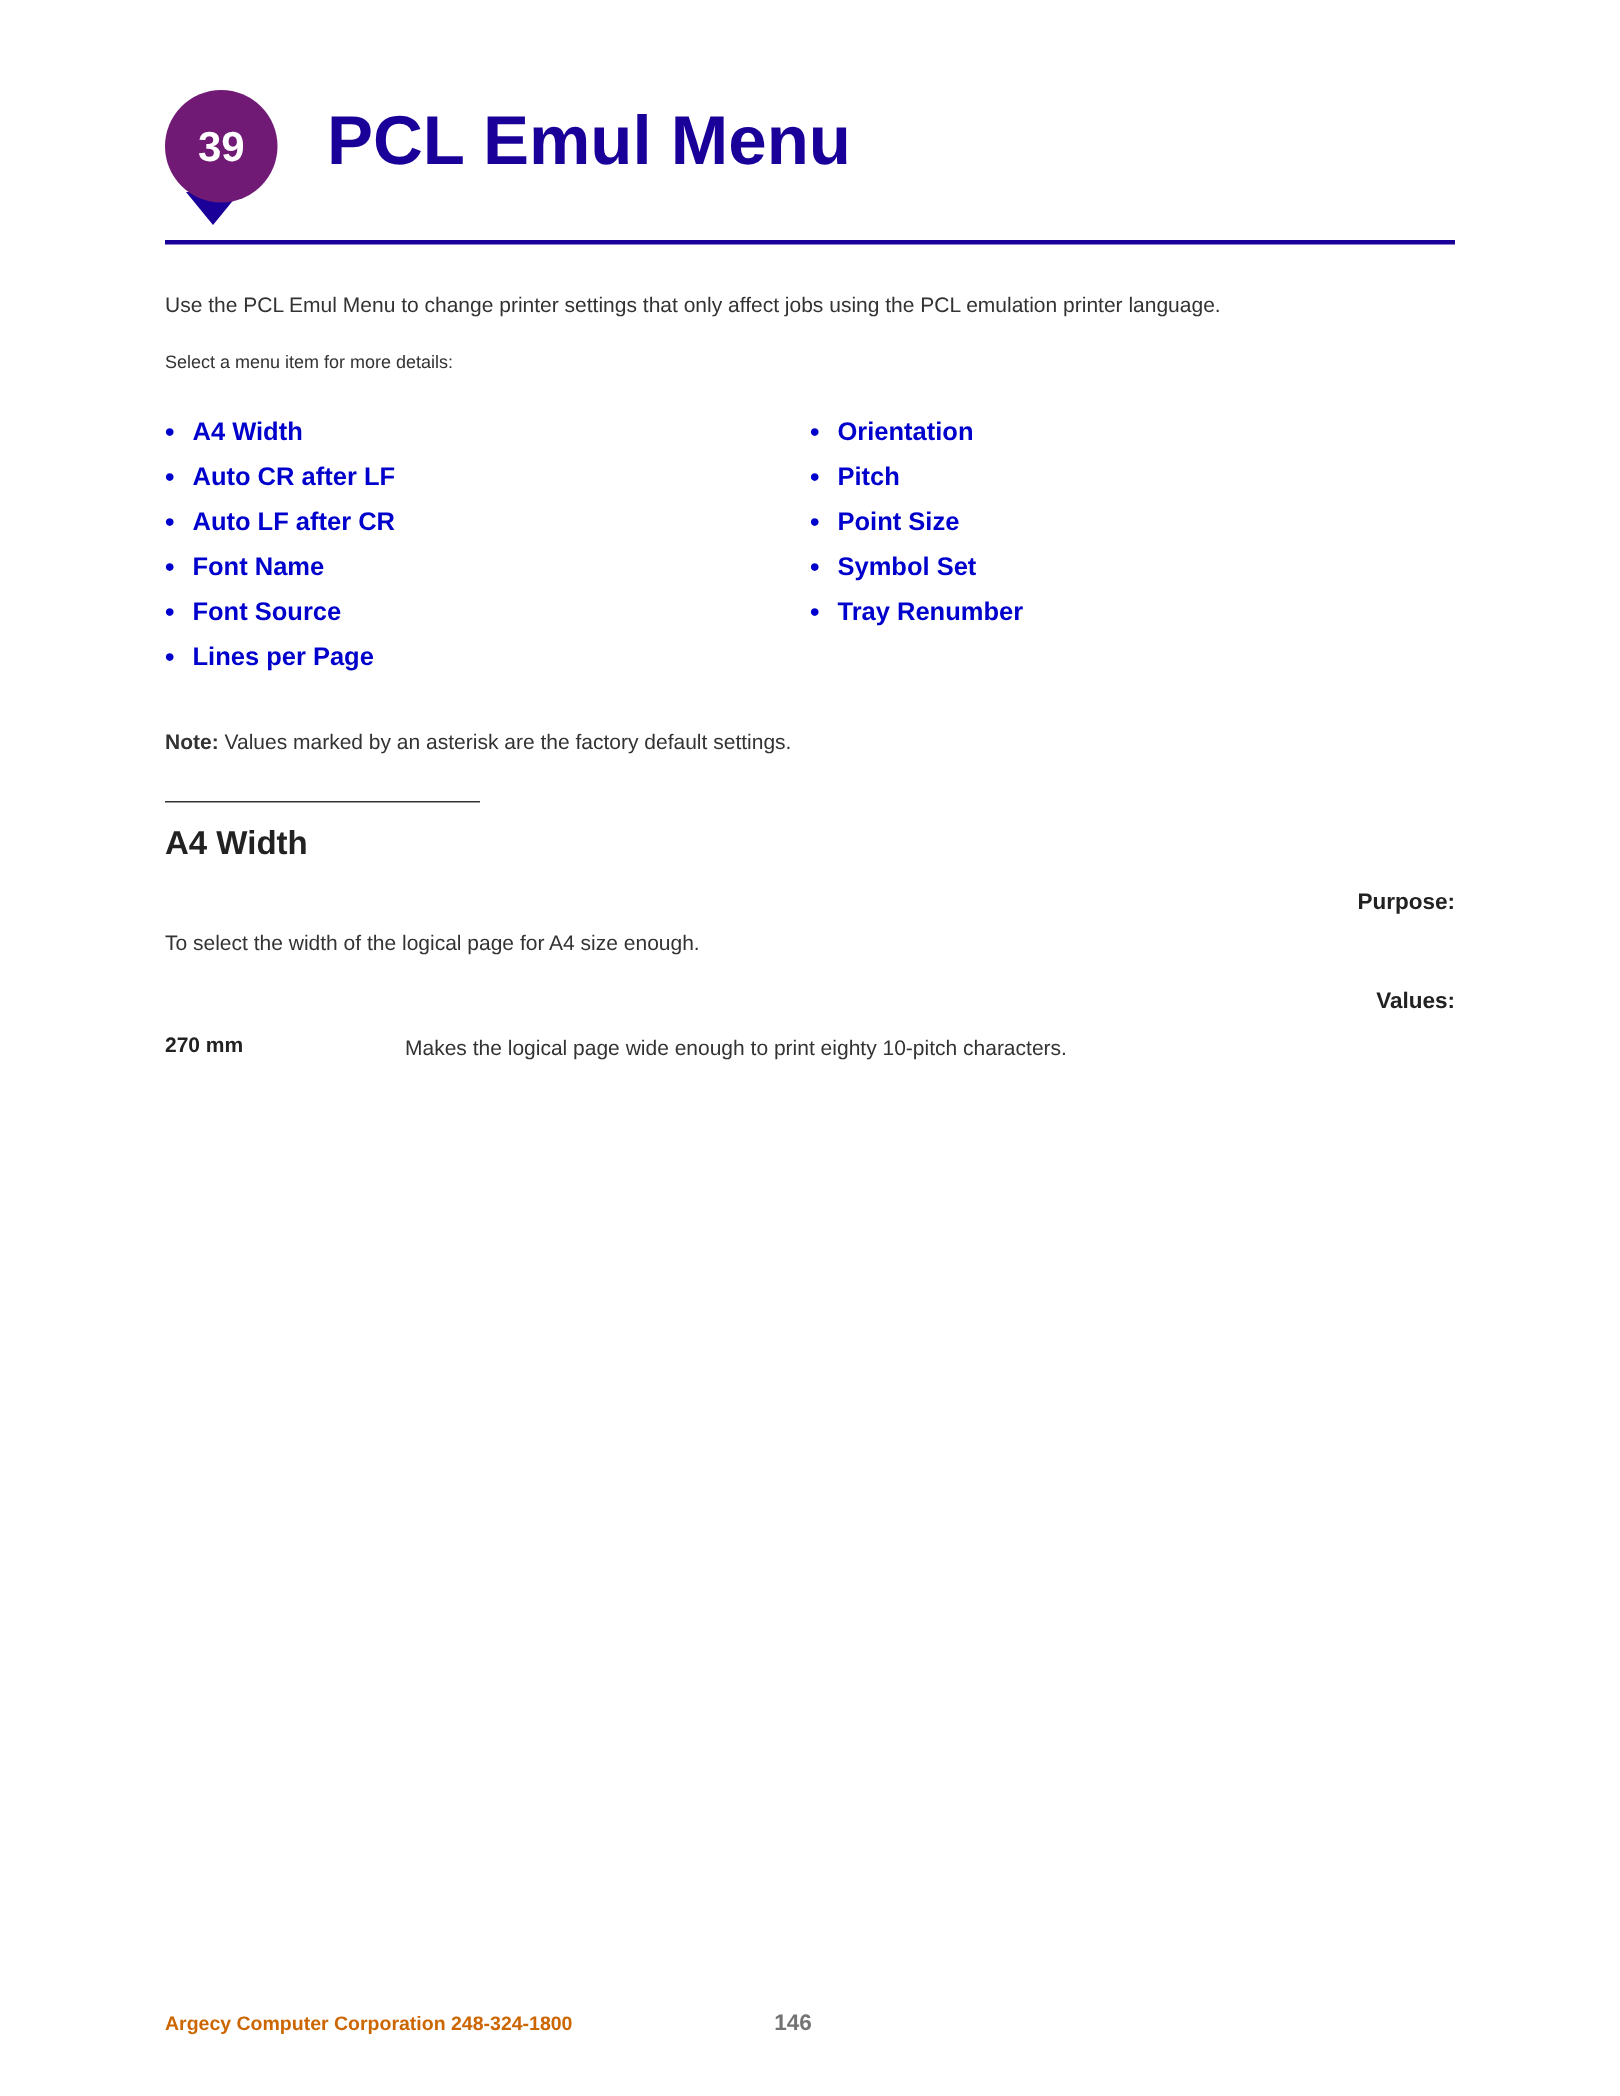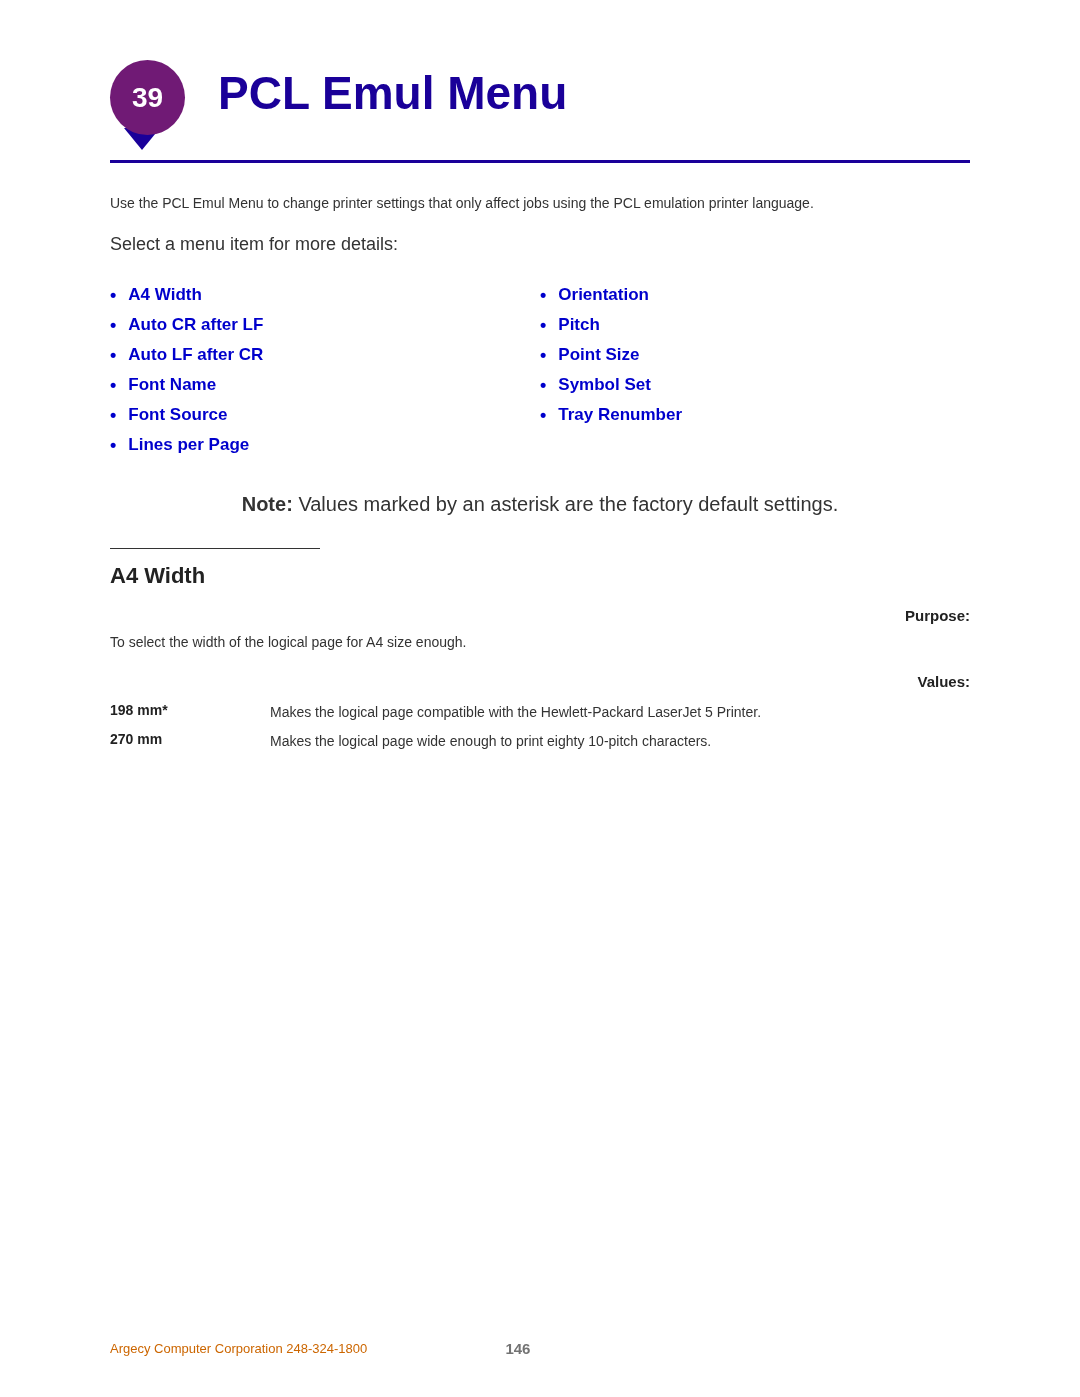--- a/index.html
+++ b/index.html
@@ -86,21 +86,21 @@
 
     
     .intro-text {
       font-size: 14px;
       color: #333;
       line-height: 1.5;
       margin-bottom: 20px;
     }
 
     .select-text {
-      font-size: 18px;
+      font-size: 12px;
       color: #333;
       margin-bottom: 30px;
     }
 
     
     .menu-grid {
       display: grid;
       grid-template-columns: 1fr 1fr;
       gap: 0;
       margin-bottom: 28px;
@@ -127,23 +127,23 @@
     }
 
     .menu-item-link {
       color: #0000cc;
       font-weight: bold;
       font-size: 17px;
     }
 
     
     .note-area {
-      text-align: center;
+      text-align: left;
       margin-bottom: 32px;
-      font-size: 20px;
+      font-size: 14px;
       color: #333;
     }
 
     .note-bold {
       font-weight: bold;
     }
 
     
     .section-divider {
       border: none;
@@ -210,21 +210,21 @@
       right: 0;
       display: flex;
       justify-content: space-between;
       align-items: center;
       padding: 0 110px;
     }
 
     .footer-company {
       font-size: 13px;
       color: #cc6600;
-      font-weight: normal;
+      font-weight: bold;
     }
 
     .footer-page {
       font-size: 15px;
       font-weight: bold;
       color: #737373;
       text-align: center;
       flex: 1;
     }
   </style>
@@ -308,24 +308,20 @@
 
   <h2 class="section-heading">A4 Width</h2>
 
   <p class="subsection-heading">Purpose:</p>
   <p class="subsection-text">To select the width of the logical page for A4 size enough.</p>
 
   <p class="subsection-heading">Values:</p>
 
   <table class="values-table">
     <tbody id="values-tbody">
-    <tr>
-      <td class="value-label">198 mm*</td>
-      <td class="value-desc">Makes the logical page compatible with the Hewlett-Packard LaserJet 5 Printer.</td>
-    </tr>
         <tr>
       <td class="value-label">270 mm</td>
       <td class="value-desc">Makes the logical page wide enough to print eighty 10-pitch characters.</td>
     </tr>
       </tbody>
   </table>
 
 </div>
 
 <div class="page-footer">

